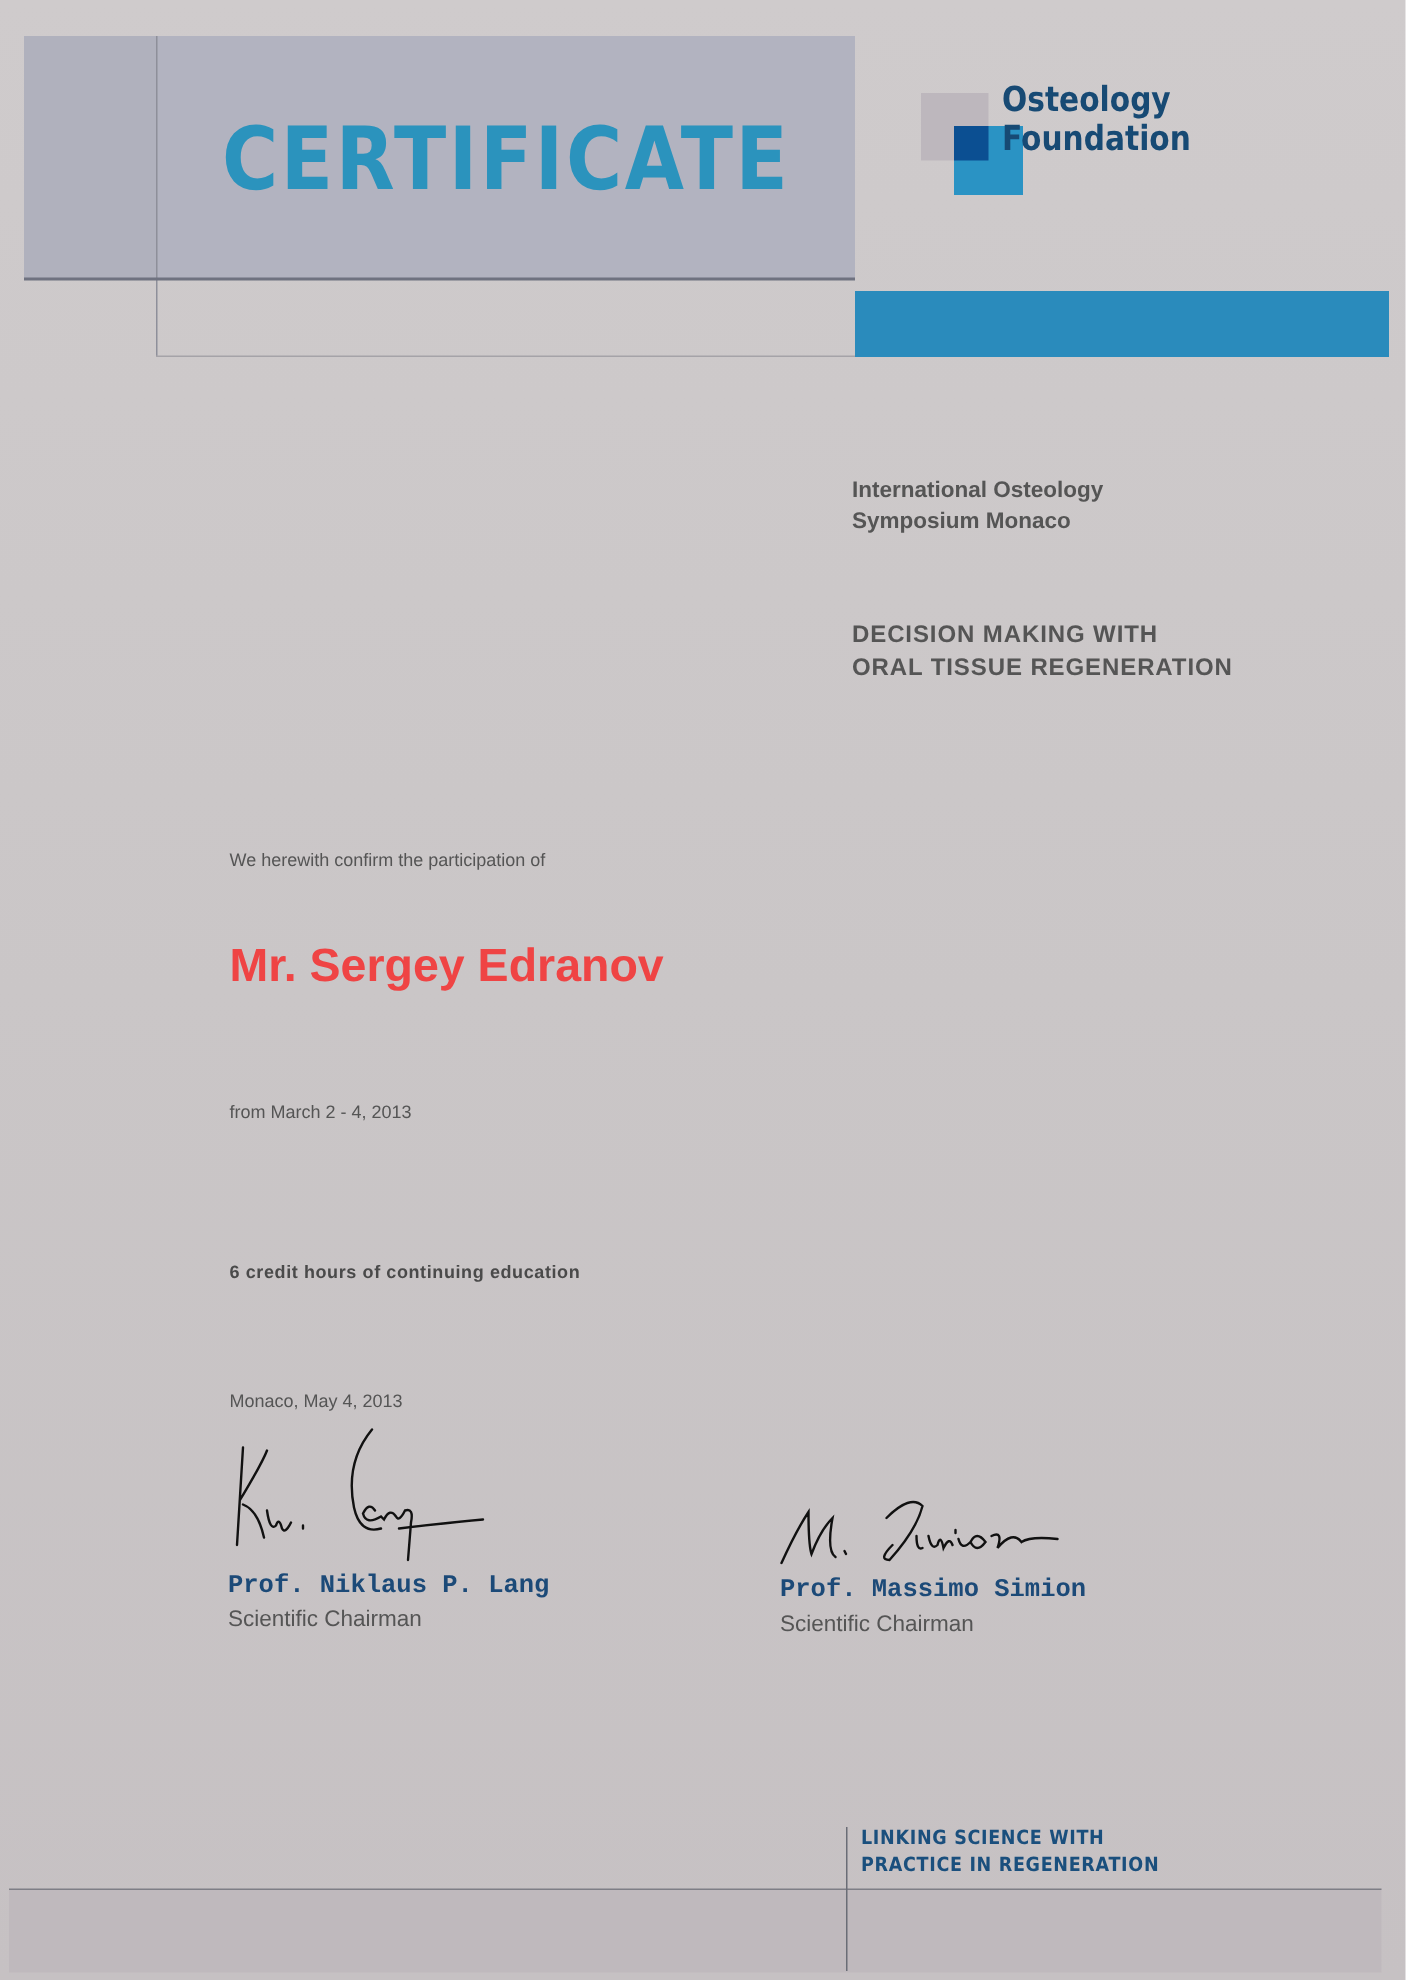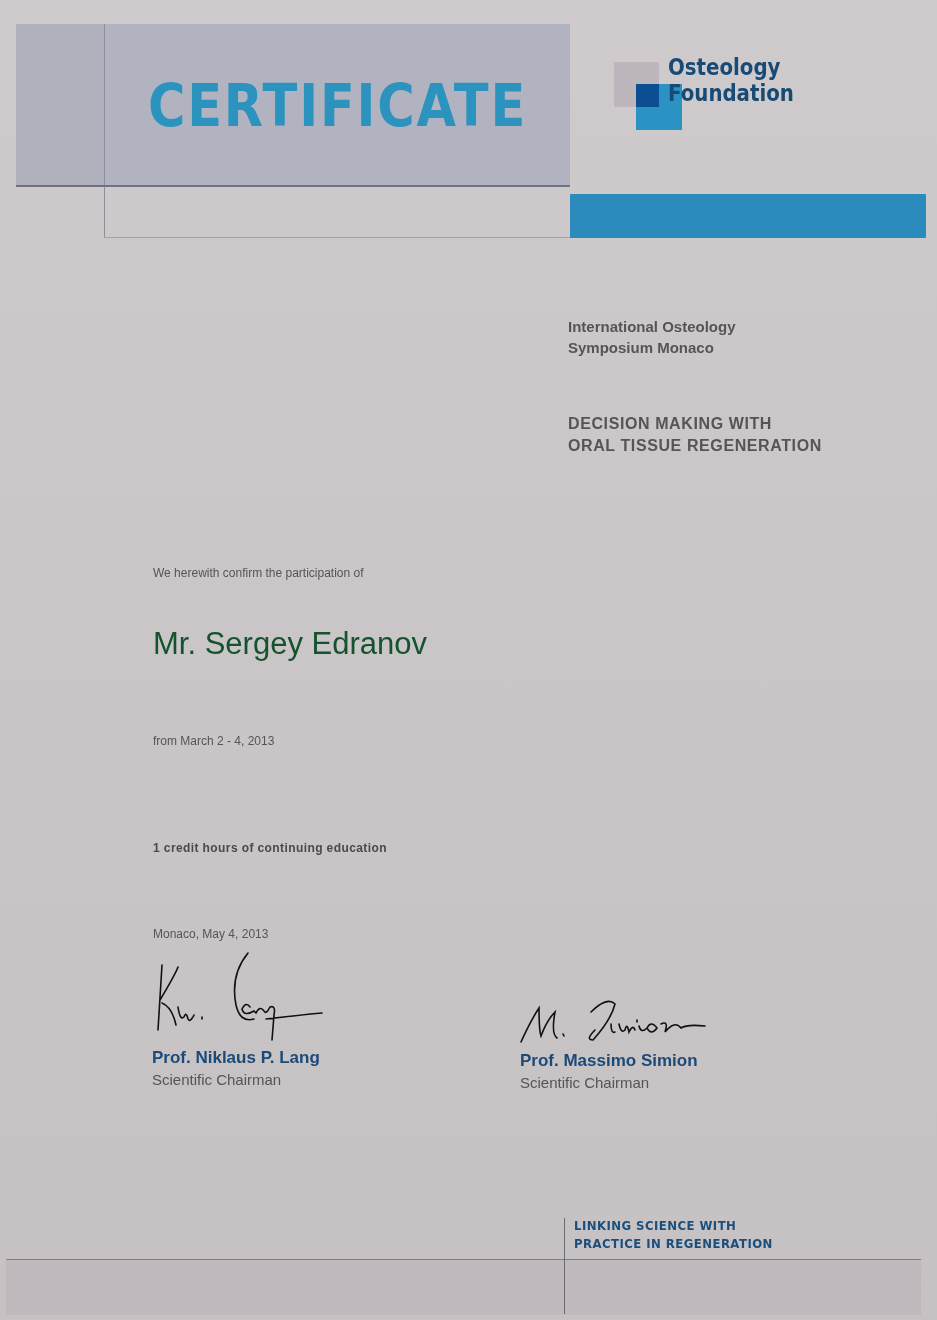--- a/index.html
+++ b/index.html
@@ -27,25 +27,25 @@
       left: 668px; top: 54px; font-size: 23px; color: #174a74; font-weight: bold;
       font-family: "DejaVu Sans", sans-serif; transform: scaleX(0.86); transform-origin: left top;
     }
     
     .info { left: 568px; color: #555; font-weight: bold; font-size: 15px; line-height: 21px; }
     .info1 { top: 316px; }
     .info2 { top: 413px; letter-spacing: 0.6px; font-size: 16px; line-height: 22px; }
     
     .txt { left: 153px; color: #555; font-size: 12px; line-height: 21px; }
     .confirm { top: 563px; }
-    .name { left: 153px; top: 626px; font-size: 31px; font-weight: normal; color: #14532d; }
+    .name { left: 153px; top: 626px; font-size: 31px; font-weight: bold; color: #ef4444; }
     .location { top: 731px; }
     .credits { top: 838px; font-weight: bold; color: #4a4a4a; letter-spacing: 0.4px; }
     .date { top: 924px; }
-    .sig-name { font-size: 17px; font-weight: bold; color: #1c4a78; }
+    .sig-name { font-size: 17px; font-weight: bold; color: #1c4a78; font-family: Liberation Mono, monospace; }
     .sig-role { font-size: 15px; color: #555; text-align: right; }
     .sig1-name { left: 152px; top: 1048px; }
     .sig1-role { left: 152px; top: 1071px; }
     .sig2-name { left: 520px; top: 1051px; }
     .sig2-role { left: 520px; top: 1074px; }
     .sig1 { left: 150px; top: 945px; }
     .sig2 { left: 515px; top: 990px; }
     
     .ftr-hline { left: 6px; top: 1259px; width: 915px; height: 1px; background: #7e7e86; }
     .ftr-vline { left: 564px; top: 1218px; width: 1px; height: 96px; background: #6a6d76; }
@@ -81,21 +81,21 @@
 <div class="abs info info2">
   <div>DECISION MAKING WITH</div>
   <div>ORAL TISSUE REGENERATION</div>
 </div>
 
 <div class="abs txt confirm">We herewith confirm the participation of</div>
 <div class="abs name">Mr. Sergey Edranov</div>
 <div class="abs txt location">
   <div>from March 2 - 4, 2013</div>
 </div>
-<div class="abs txt credits">1 credit hours of continuing education</div>
+<div class="abs txt credits">6 credit hours of continuing education</div>
 <div class="abs txt date">Monaco, May 4, 2013</div>
 
 <svg class="abs sig1" width="180" height="100" viewBox="0 0 180 100">
   <path d="M12 20 L8 85 M10 55 Q25 30 28 22 M12 58 Q22 62 26 80 M28 62 Q30 76 34 72 Q36 66 38 74 Q40 78 44 70 M52 72 L52 74 M98 8 Q80 30 86 60 Q90 78 104 74 M100 62 Q96 56 92 64 Q94 72 104 66 L106 68 Q110 60 114 66 Q116 70 120 62 Q126 60 124 70 L122 95 M116 74 Q150 70 172 68" stroke="#111" stroke-width="1.6" fill="none" stroke-linecap="round"></path>
 </svg>
 <svg class="abs sig2" width="210" height="60" viewBox="0 0 210 60">
   <path d="M6 52 Q16 30 24 18 Q24 40 26 46 Q32 30 40 22 Q36 44 42 48 M48 44 L49 46 M76 22 Q92 6 100 14 Q96 30 78 50 Q70 50 80 40 M96 34 Q96 44 100 42 M104 34 Q106 44 110 40 Q112 32 114 42 Q118 34 120 40 M122 30 L122 32 M124 36 Q126 44 132 38 Q136 30 142 38 Q136 46 132 38 M146 34 Q154 30 150 42 Q160 30 166 38 Q172 34 190 36" stroke="#111" stroke-width="1.6" fill="none" stroke-linecap="round"></path>
 </svg>
 
 <div class="abs sig-name sig1-name">Prof. Niklaus P. Lang</div>

